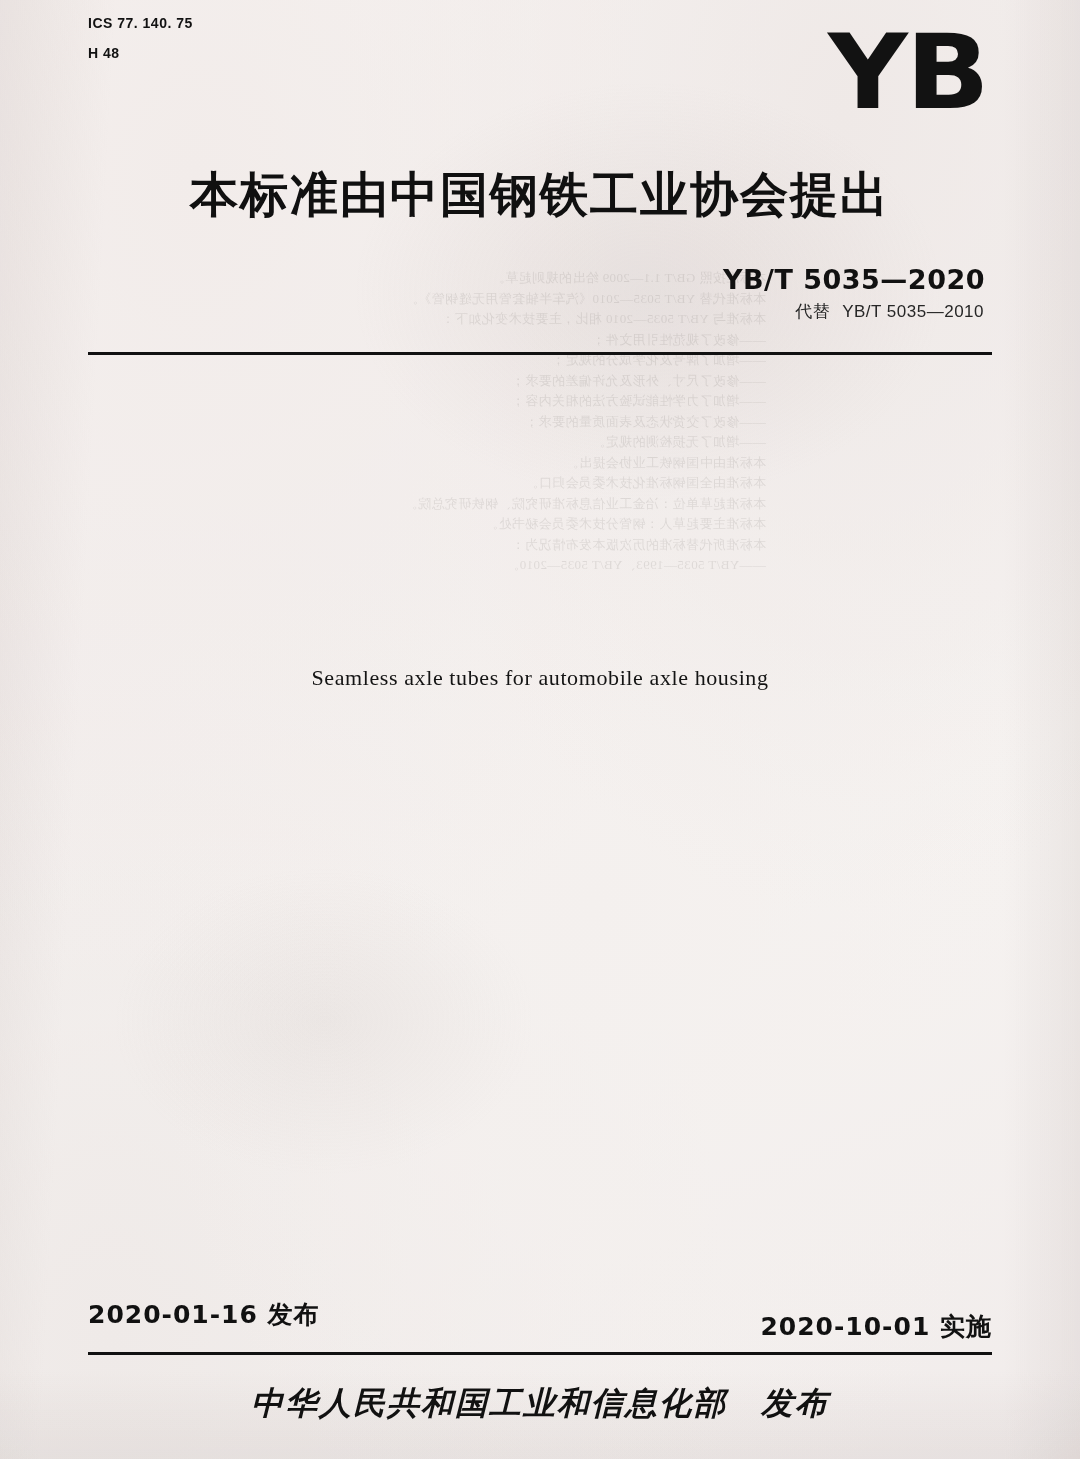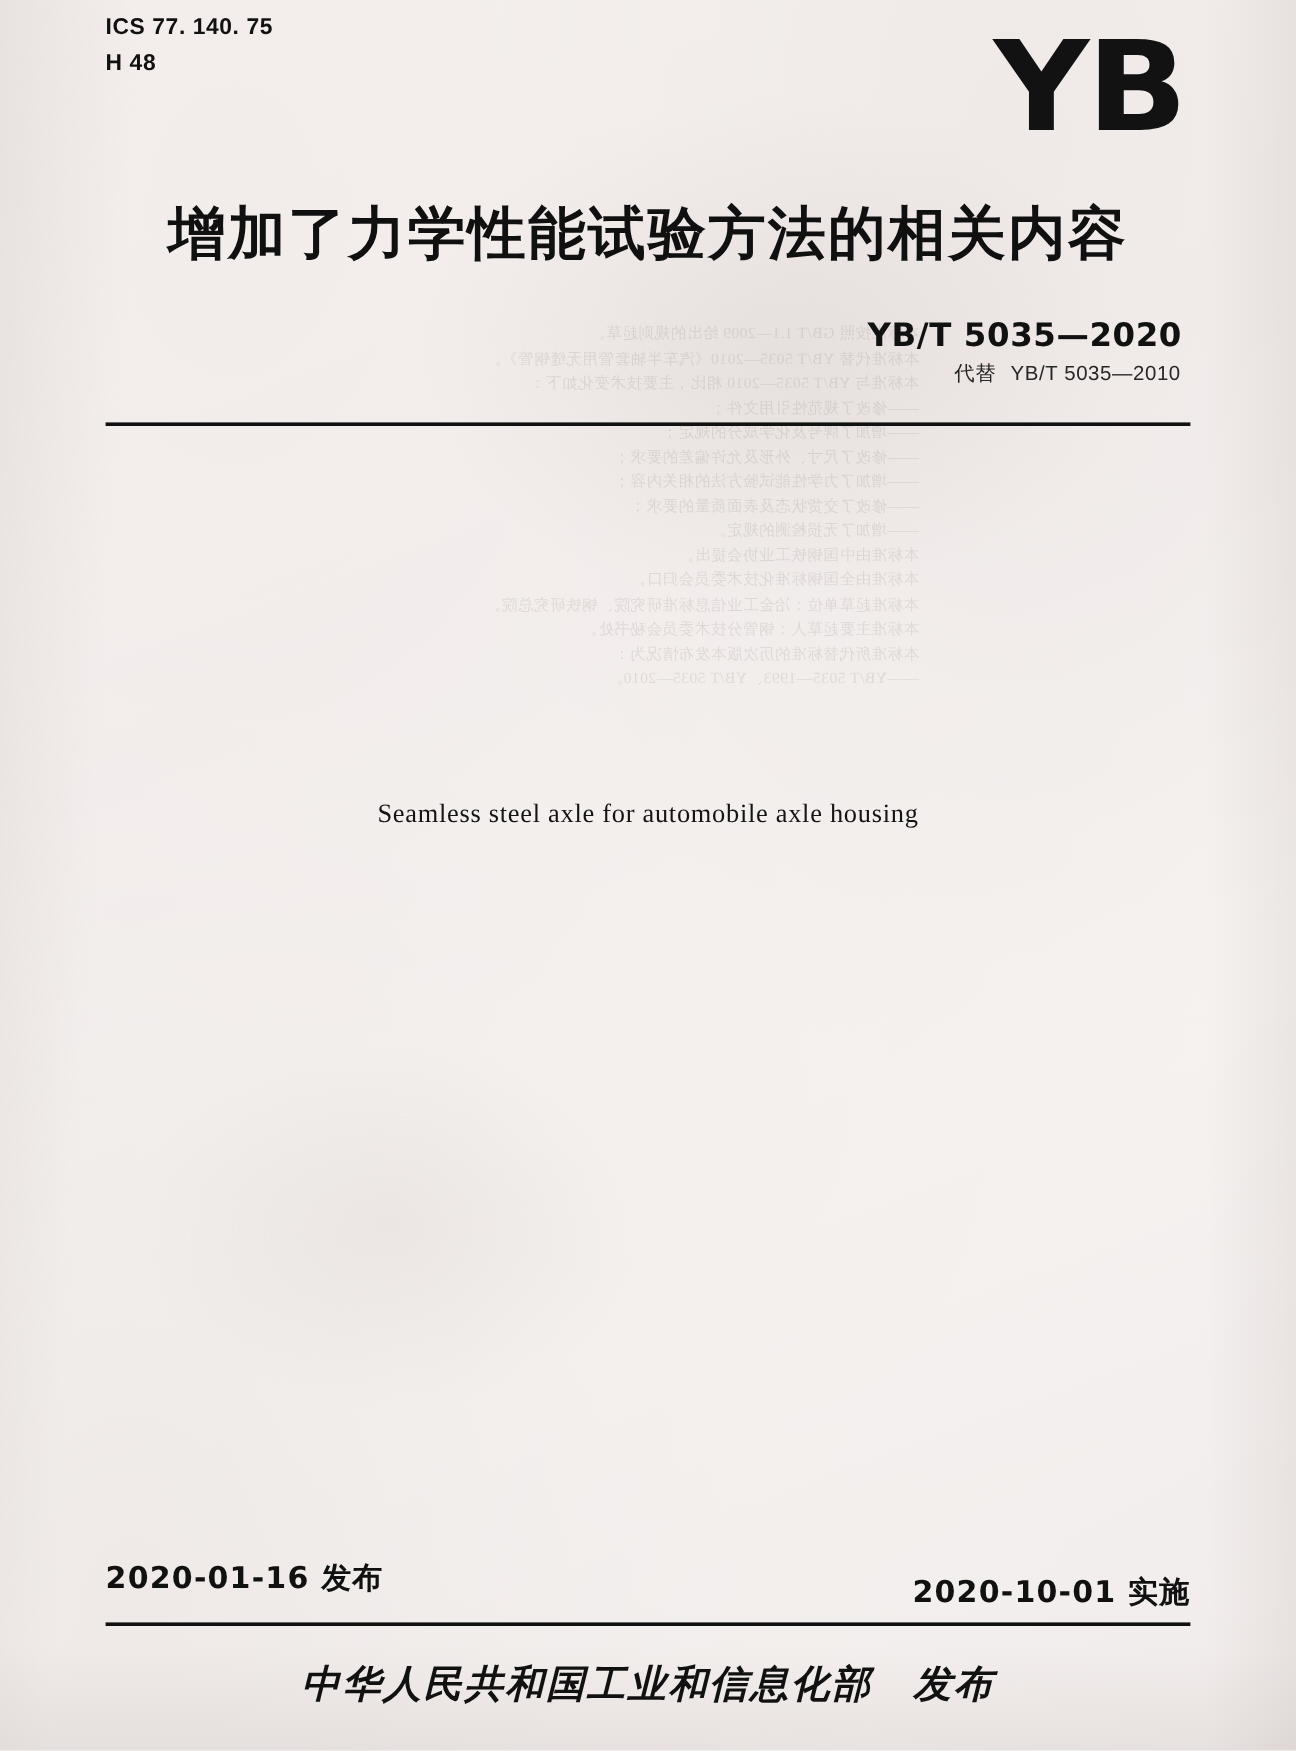--- a/index.html
+++ b/index.html
@@ -51,21 +51,21 @@
     font-family: "Liberation Serif", serif;
     transform: scaleX(-1);
     pointer-events: none;
     white-space: pre-wrap;
     overflow: hidden;
   }
   .ics {
     position: absolute;
     left: 88px;
     top: 8px;
-    font-size: 19px;
+    font-size: 14px;
     font-weight: bold;
     letter-spacing: 0.5px;
     line-height: 30px;
   }
   .ics .line2 { display: block; }
   .yb-logo {
     position: absolute;
     right: 92px;
     top: 20px;
     font-size: 104px;
@@ -209,31 +209,31 @@
 本标准所代替标准的历次版本发布情况为：
 ——YB/T 5035—1993、YB/T 5035—2010。</div>
 
   <div class="ics">
     <span>ICS 77. 140. 75</span>
     <span class="line2">H 48</span>
   </div>
 
   <div class="yb-logo">YB</div>
 
-  <div class="main-title">增加了力学性能试验方法的相关内容</div>
+  <div class="main-title">本标准由中国钢铁工业协会提出</div>
 
   <div class="std-no">YB/T 5035—2020</div>
 
   <div class="std-replace">
     <span class="rep-label">代替</span><span>YB/T 5035—2010</span>
   </div>
 
   <div class="rule"></div>
 
-  <div class="doc-title-en">Seamless steel axle for automobile axle housing</div>
+  <div class="doc-title-en">Seamless axle tubes for automobile axle housing</div>
 
   <div class="issue-date">2020-01-16 发布</div>
   <div class="effect-date">2020-10-01 实施</div>
 
   <div class="bottom-rule"></div>
 
   <div class="publisher">
     <span>中华人民共和国工业和信息化部</span><span class="pub-verb">发布</span>
   </div>
 

